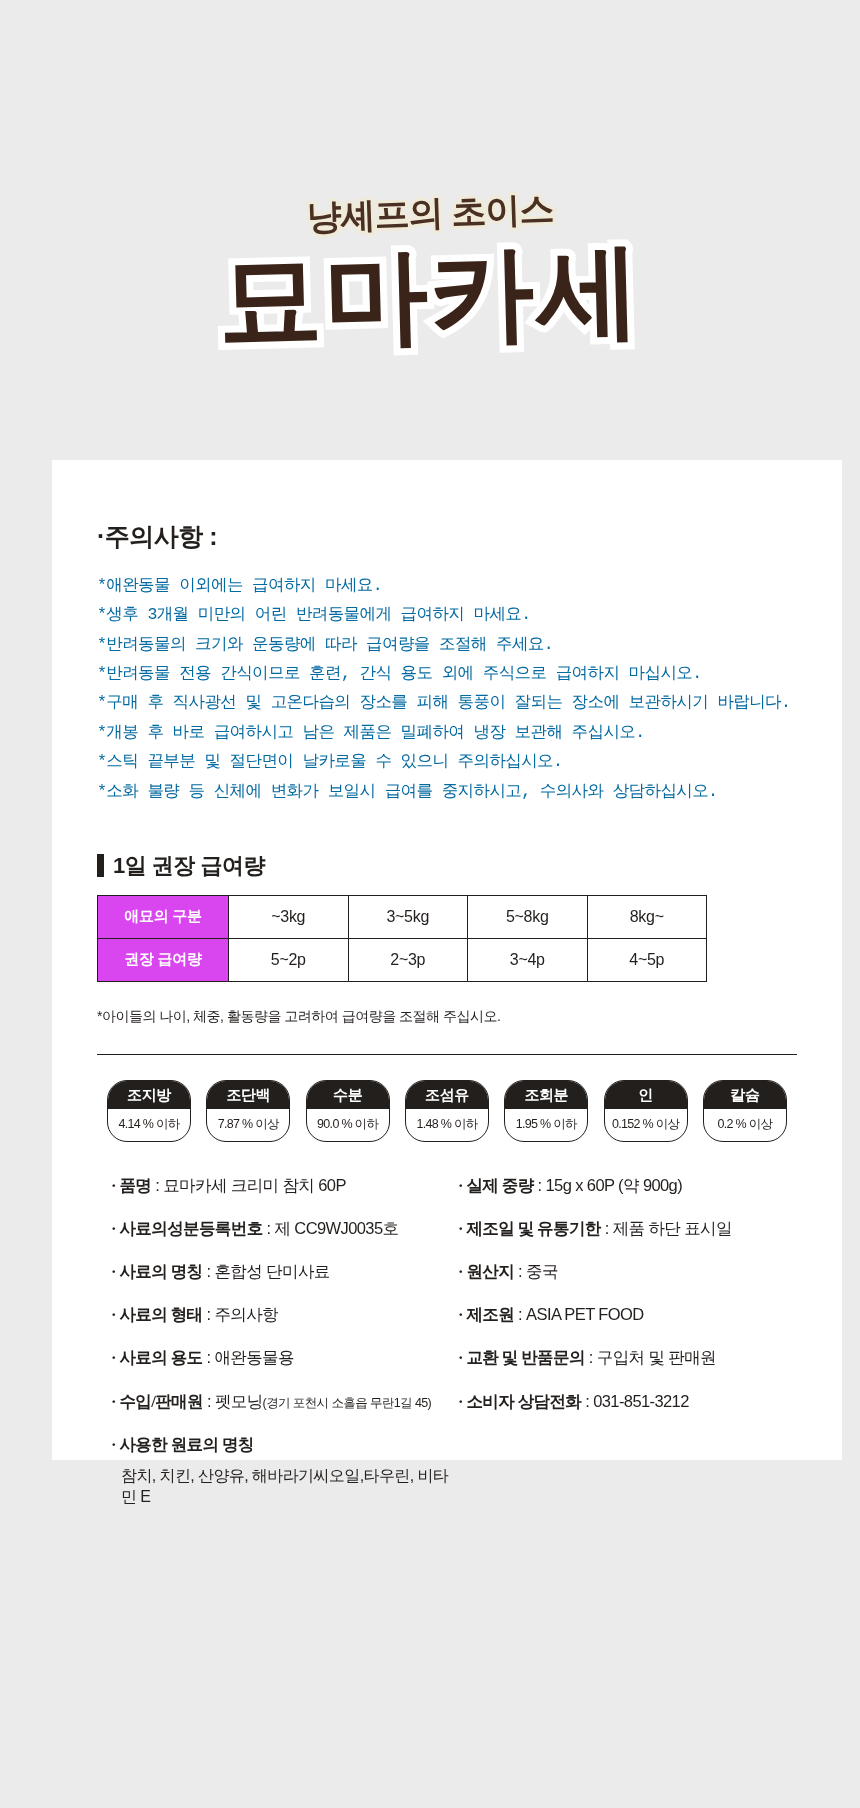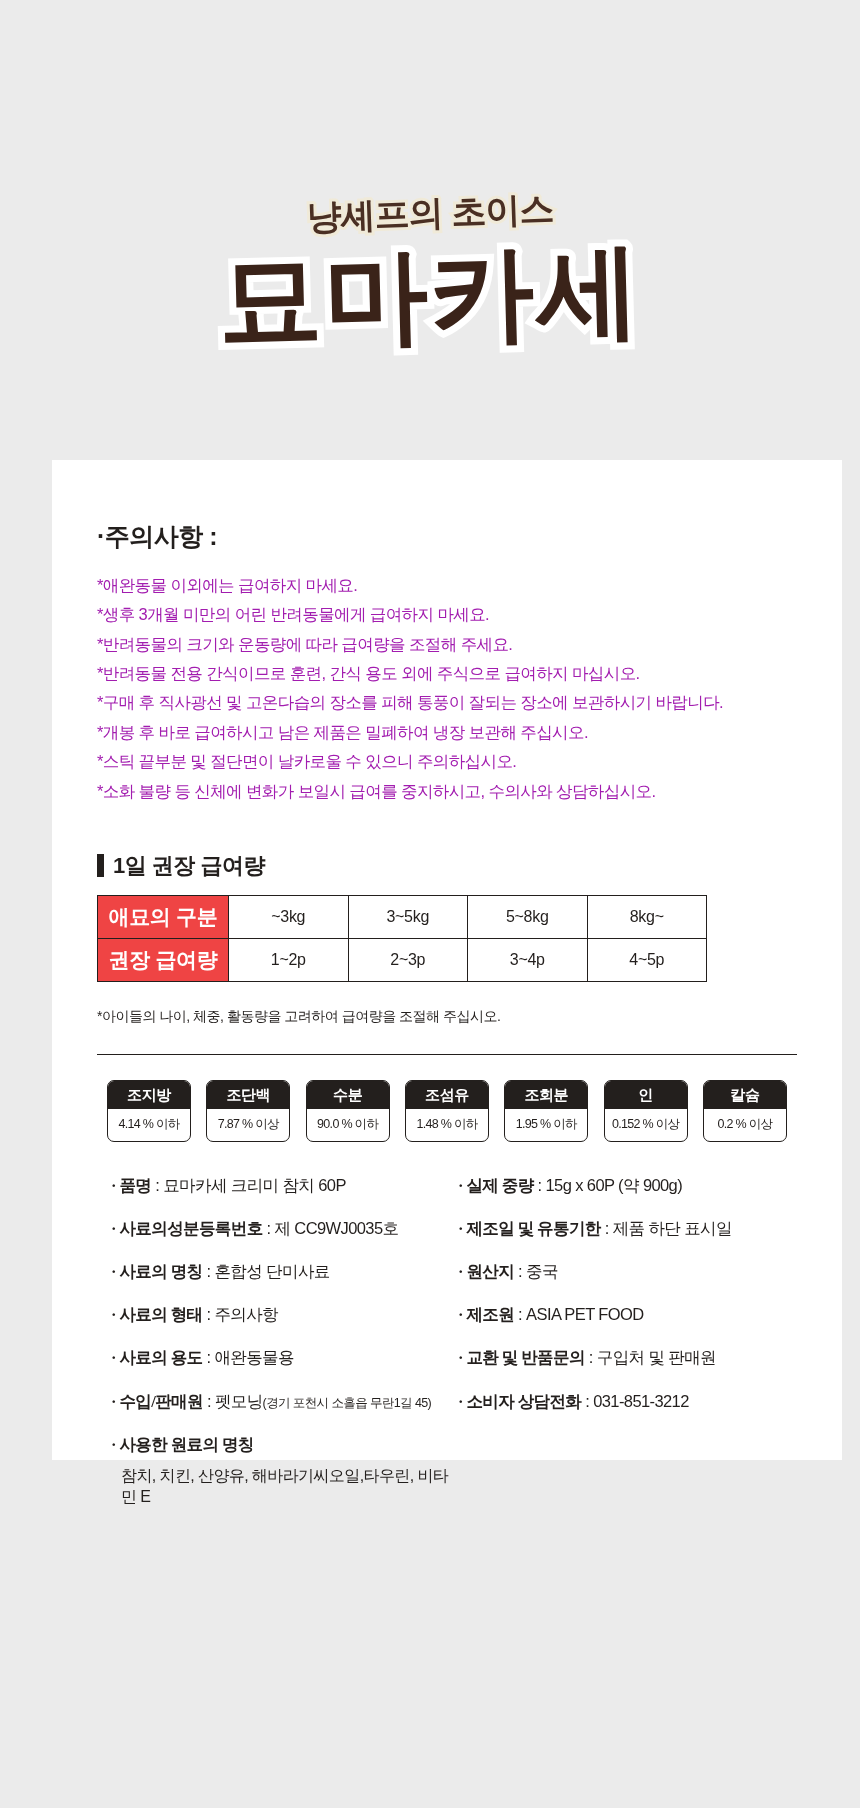--- a/index.html
+++ b/index.html
@@ -77,21 +77,22 @@
   }
   .caution-list {
     list-style: none;
     margin: 0;
     padding: 0;
   }
   .caution-list li {
     font-size: 16.5px;
     line-height: 1.78;
     letter-spacing: -0.6px;
-    color: #a21caf;
+    color: #0369a1;
+    font-family: Liberation Mono, monospace;
   }
 
   
   .feed-head {
     display: flex;
     align-items: center;
     margin-top: 45px;
     margin-bottom: 14px;
     text-align: center;
   }
@@ -112,25 +113,25 @@
     table-layout: fixed;
   }
   table.feed td {
     border: 1px solid #231f1d;
     height: 40px;
     text-align: center;
     font-size: 16px;
     letter-spacing: -0.3px;
   }
   table.feed td.hd {
-    background: #ef4444;
+    background: #d946ef;
     color: #ffffff;
     font-weight: bold;
     width: 128px;
-    font-size: 21px;
+    font-size: 15px;
   }
   .feed-note {
     font-size: 14px;
     margin-top: 26px;
     letter-spacing: -0.5px;
     color: #231f1d;
   }
 
   
   .rule {
@@ -141,21 +142,21 @@
   
   .nutrients {
     display: flex;
     justify-content: space-between;
     margin: 25px 10px 0 10px;
   }
   .nut {
     width: 84px;
     height: 62px;
     border: 1.6px solid #231f1d;
-    border-radius: 7px;
+    border-radius: 20px;
     overflow: hidden;
     text-align: center;
     box-sizing: border-box;
   }
   .nut-top {
     background: #231f1d;
     color: #ffffff;
     font-size: 15px;
     font-weight: bold;
     height: 28px;
@@ -236,21 +237,21 @@
     <tbody>
         <tr>
       <td class="hd">애묘의 구분</td>
       <td>~3kg</td>
       <td>3~5kg</td>
       <td>5~8kg</td>
       <td>8kg~</td>
     </tr>
     <tr>
       <td class="hd">권장 급여량</td>
-      <td>1~2p</td>
+      <td>5~2p</td>
       <td>2~3p</td>
       <td>3~4p</td>
       <td>4~5p</td>
     </tr>
   </tbody>
     </table>
 
   <div class="feed-note">*아이들의 나이, 체중, 활동량을 고려하여 급여량을 조절해 주십시오.</div>
 
   <div class="rule"></div>

